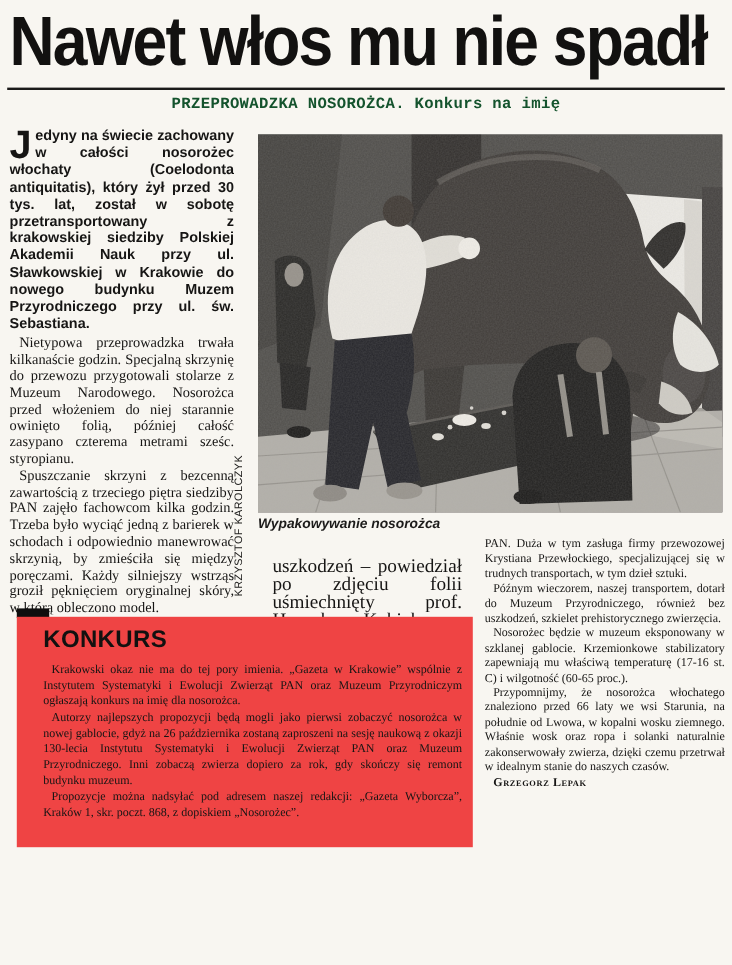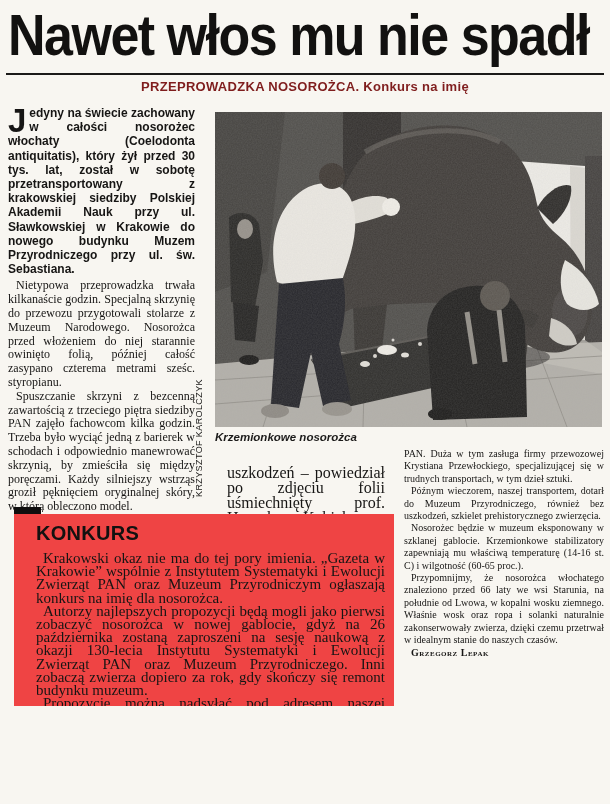--- a/index.html
+++ b/index.html
@@ -13,21 +13,21 @@
 
   
   .headline{
     left:8px;top:6px;width:600px;margin:0;white-space:nowrap;
     font-family:"Liberation Sans",sans-serif;font-weight:700;font-size:52px;line-height:1;
     letter-spacing:-1.5px;transform:scaleY(1.12);transform-origin:top left;color:#121110;
   }
   .head-rule{left:6px;top:73px;width:598px;height:2px;background:#1b1a19;}
   .kicker{
     left:0;top:79px;width:610px;text-align:center;margin:0;
-    font-family:Liberation Sans, sans-serif;font-weight:700;font-size:13px;color:#7f1d1d;
+    font-family:Liberation Mono, monospace;font-weight:700;font-size:13px;color:#14532d;
     letter-spacing:.3px;
   }
 
   
   .col-left{left:8px;top:106px;width:187px;height:406px;overflow:hidden;}
   .lead{
     margin:0 0 3px 0;text-align:justify;
     font-family:"Liberation Sans",sans-serif;font-weight:700;
     font-size:12px;line-height:14.2px;
   }
@@ -65,21 +65,21 @@
   
   .box-marker{left:14px;top:507px;width:27px;height:8px;background:#0f0e0e;}
   .konkurs-box{
     left:14px;top:514px;width:380px;height:192px;box-sizing:border-box;
     background:#ef4444;padding:6px 9px 6px 22px;overflow:hidden;
   }
   .konkurs-title{
     margin:2px 0 7px 0;font-family:"Liberation Sans",sans-serif;font-weight:700;
     font-size:20px;letter-spacing:.3px;color:#121110;
   }
-  .konkurs-box p{margin:0;text-align:justify;font-size:15px;line-height:13.2px;text-indent:7px;}
+  .konkurs-box p{margin:0;text-align:justify;font-size:10px;line-height:13.2px;text-indent:7px;}
 </style>
 </head>
 <body>
 
 <h1 class="abs headline">Nawet włos mu nie spadł</h1>
 <div class="abs head-rule"></div>
 <p class="abs kicker">PRZEPROWADZKA NOSOROŻCA. Konkurs na imię</p>
 
 <div class="abs col-left">
   <p class="lead"><span class="dropcap">J</span><span>edyny na świecie zachowany w całości nosorożec włochaty (Coelodonta antiquitatis), który żył przed 30 tys. lat, został w sobotę przetransportowany z krakowskiej siedziby Polskiej Akademii Nauk przy ul. Sławkowskiej w Krakowie do nowego budynku Muzem Przyrodniczego przy ul. św. Sebastiana.</span></p>
@@ -165,30 +165,30 @@
       <path d="M212,218 C214,192 232,176 258,174 C288,172 306,190 310,214 L312,305 L218,308 Z" fill="#232221"></path>
       <circle cx="280" cy="184" r="15" fill="#5c5751"></circle>
       <path d="M252,200 L260,252" stroke="#938f88" stroke-width="5"></path>
       <path d="M284,198 L290,250" stroke="#938f88" stroke-width="5"></path>
       <ellipse cx="225" cy="302" rx="12" ry="6" fill="#1d1c1b"></ellipse>
     </g>
     <rect width="387" height="315" filter="url(#grain)" opacity="0.8"></rect>
   </svg>
 </figure>
 
-<figcaption class="abs photo-caption">Krzemionkowe nosorożca</figcaption>
+<figcaption class="abs photo-caption">Wypakowywanie nosorożca</figcaption>
 
 <div class="abs col-mid">
   <p>uszkodzeń – powiedział po zdjęciu folii uśmiechnięty prof. Henryk Kubiak z Instytutu Systematyki i Ewolucji Zwierząt</p>
 </div>
 
 <div class="abs col-right">
   <p class="first">PAN. Duża w tym zasługa firmy przewozowej Krystiana Przewłockiego, specjalizującej się w trudnych transportach, w tym dzieł sztuki.</p>
   <p>Późnym wieczorem, naszej transportem, dotarł do Muzeum Przyrodniczego, również bez uszkodzeń, szkielet prehistorycznego zwierzęcia.</p>
-  <p>Nosorożec będzie w muzeum eksponowany w szklanej gablocie. Krzemionkowe stabilizatory zapewniają mu właściwą temperaturę (14-16 st. C) i wilgotność (60-65 proc.).</p>
+  <p>Nosorożec będzie w muzeum eksponowany w szklanej gablocie. Krzemionkowe stabilizatory zapewniają mu właściwą temperaturę (17-16 st. C) i wilgotność (60-65 proc.).</p>
   <p>Przypomnijmy, że nosorożca włochatego znaleziono przed 66 laty we wsi Starunia, na południe od Lwowa, w kopalni wosku ziemnego. Właśnie wosk oraz ropa i solanki naturalnie zakonserwowały zwierza, dzięki czemu przetrwał w idealnym stanie do naszych czasów.</p>
   <p class="byline">Grzegorz Lepak</p>
 </div>
 
 <div class="abs box-marker"></div>
 <div class="abs konkurs-box">
   <h2 class="konkurs-title">KONKURS</h2>
   <p>Krakowski okaz nie ma do tej pory imienia. „Gazeta w Krakowie” wspólnie z Instytutem Systematyki i Ewolucji Zwierząt PAN oraz Muzeum Przyrodniczym ogłaszają konkurs na imię dla nosorożca.</p>
   <p>Autorzy najlepszych propozycji będą mogli jako pierwsi zobaczyć nosorożca w nowej gablocie, gdyż na 26 października zostaną zaproszeni na sesję naukową z okazji 130-lecia Instytutu Systematyki i Ewolucji Zwierząt PAN oraz Muzeum Przyrodniczego. Inni zobaczą zwierza dopiero za rok, gdy skończy się remont budynku muzeum.</p>
   <p>Propozycje można nadsyłać pod adresem naszej redakcji: „Gazeta Wyborcza”, Kraków 1, skr. poczt. 868, z dopiskiem „Nosorożec”.</p>

